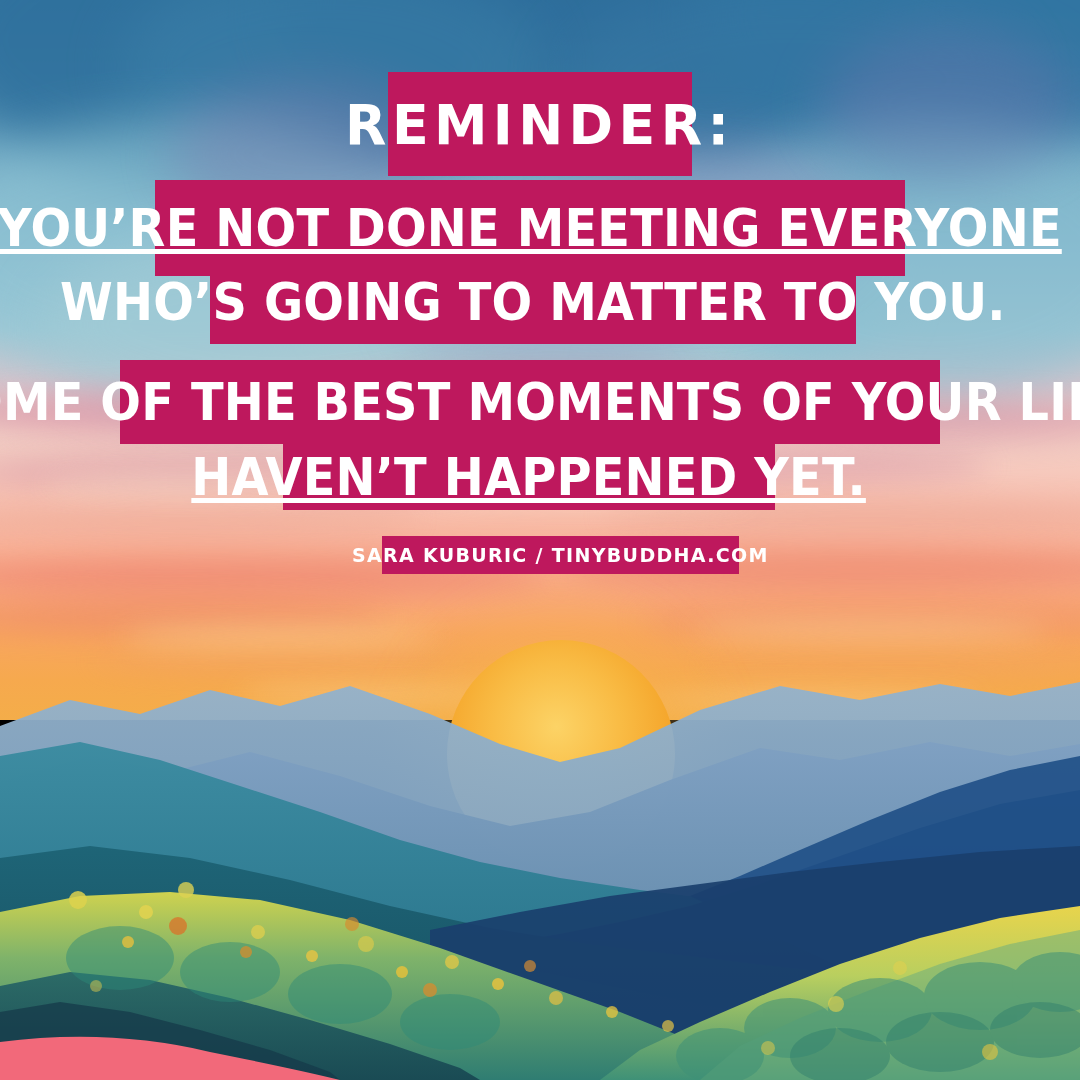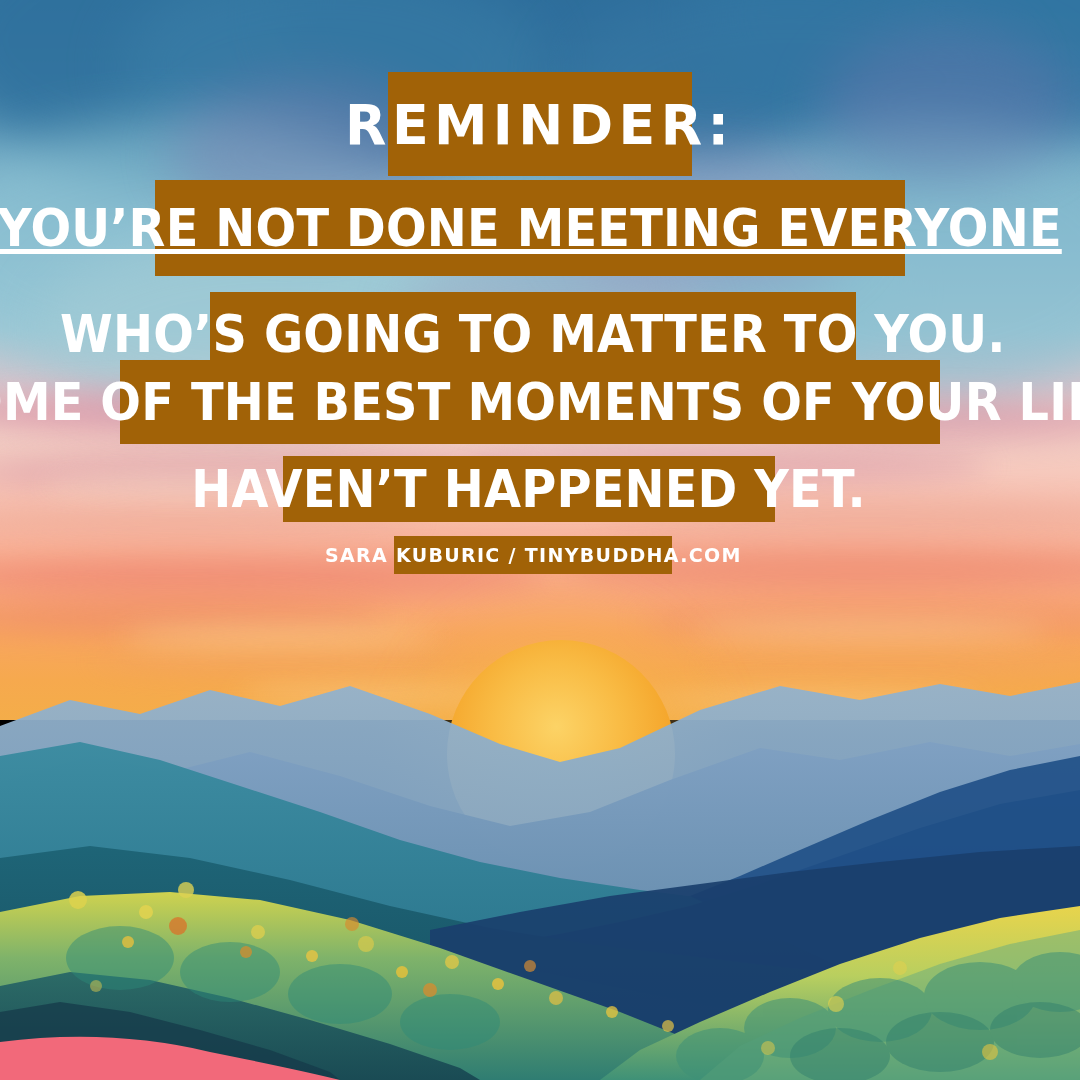--- a/index.html
+++ b/index.html
@@ -97,48 +97,48 @@
   }
 
   
   .layers{position:absolute; left:0; top:0; width:1080px; height:1080px;}
 
   
   .quote{ position:absolute; left:0; top:0; width:1080px; }
 
   .band{
     position:absolute;
-    background:#a16207;
+    background:#be185d;
     color:#ffffff;
     display:flex; align-items:center; justify-content:center;
     font-family:"DejaVu Sans", sans-serif;
     font-weight:bold;
     letter-spacing:.012em;
     white-space:nowrap;
     text-align:center;
   }
   
   .band span{ display:block; transform:scaleX(.92); transform-origin:center; }
 
   #band-title { left:388px;  top:72px;  width:304px; height:104px; }
   #band-title span{ font-size:56px; letter-spacing:.10em; transform:scaleX(.96); }
 
   #band-l1 { left:155px; top:180px; width:750px; height:96px;text-decoration:underline; }
   #band-l1 span{ font-size:52px; }
 
-  #band-l2 { left:210px; top:292px; width:646px; height:84px; }
+  #band-l2 { left:210px; top:260px; width:646px; height:84px; }
   #band-l2 span{ font-size:52px; }
 
   #band-l3 { left:120px; top:360px; width:820px; height:84px; }
   #band-l3 span{ font-size:52px; }
 
-  #band-l4 { left:283px; top:456px; width:492px; height:66px; }
+  #band-l4 { left:283px; top:444px; width:492px; height:66px;text-decoration:underline; }
   #band-l4 span{ font-size:52px; }
 
-  #band-attr{ left:382px; top:536px; width:278px; height:38px;margin-left:12px; }
+  #band-attr{ left:382px; top:536px; width:357px; height:38px; }
   #band-attr span{ font-size:20px; letter-spacing:.07em; transform:scaleX(.95); }
 
 </style>
 </head>
 <body>
 
 <div id="poster">
 
   <div class="bg">
 

